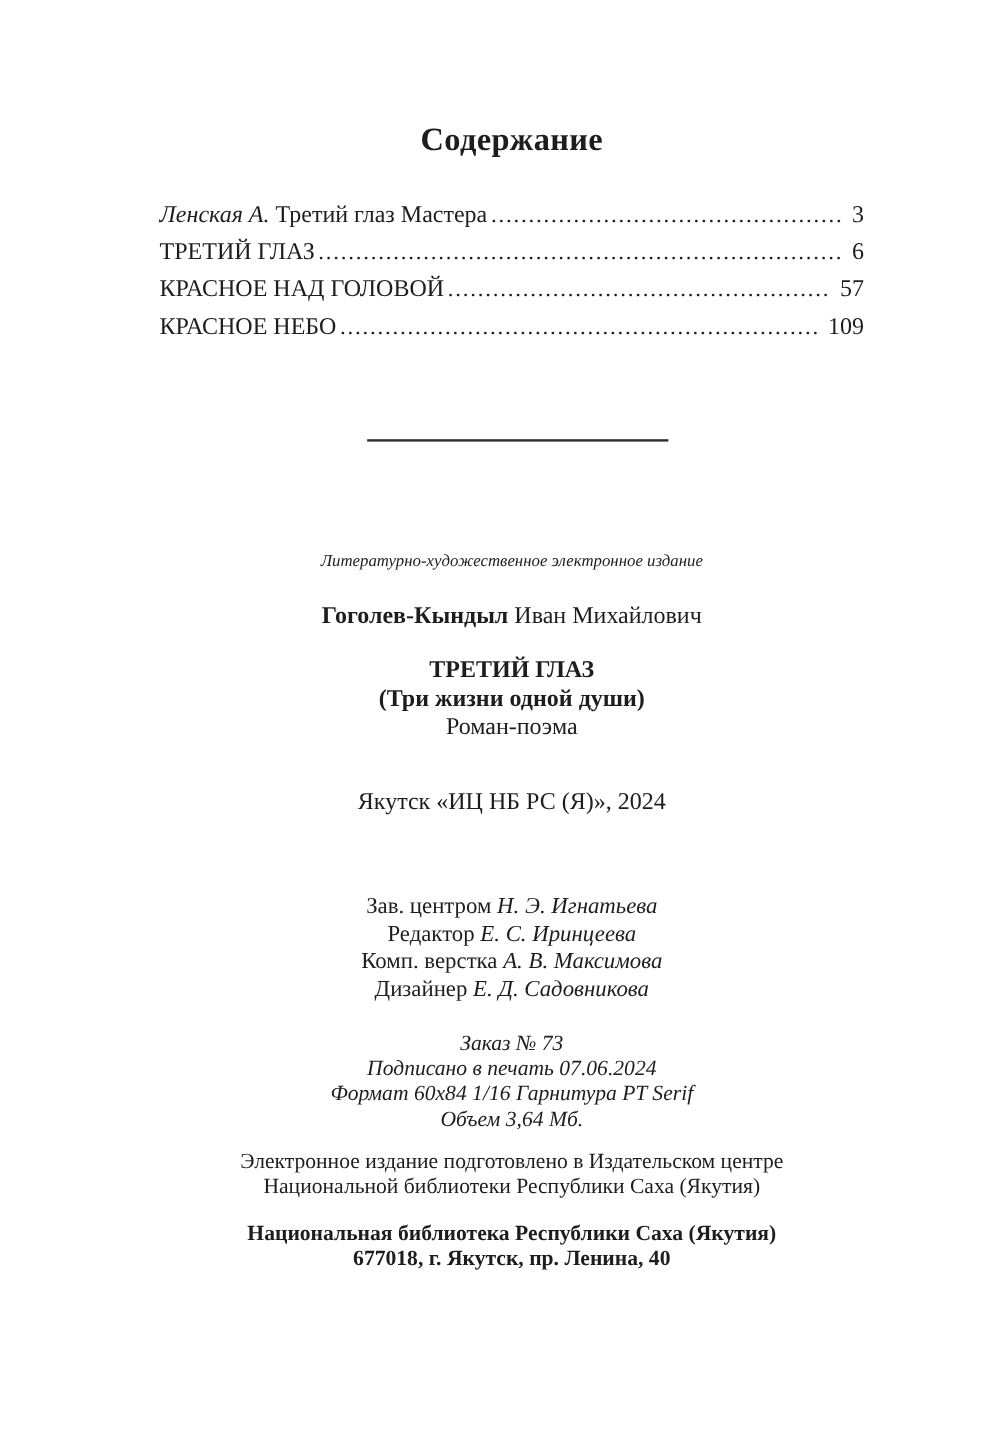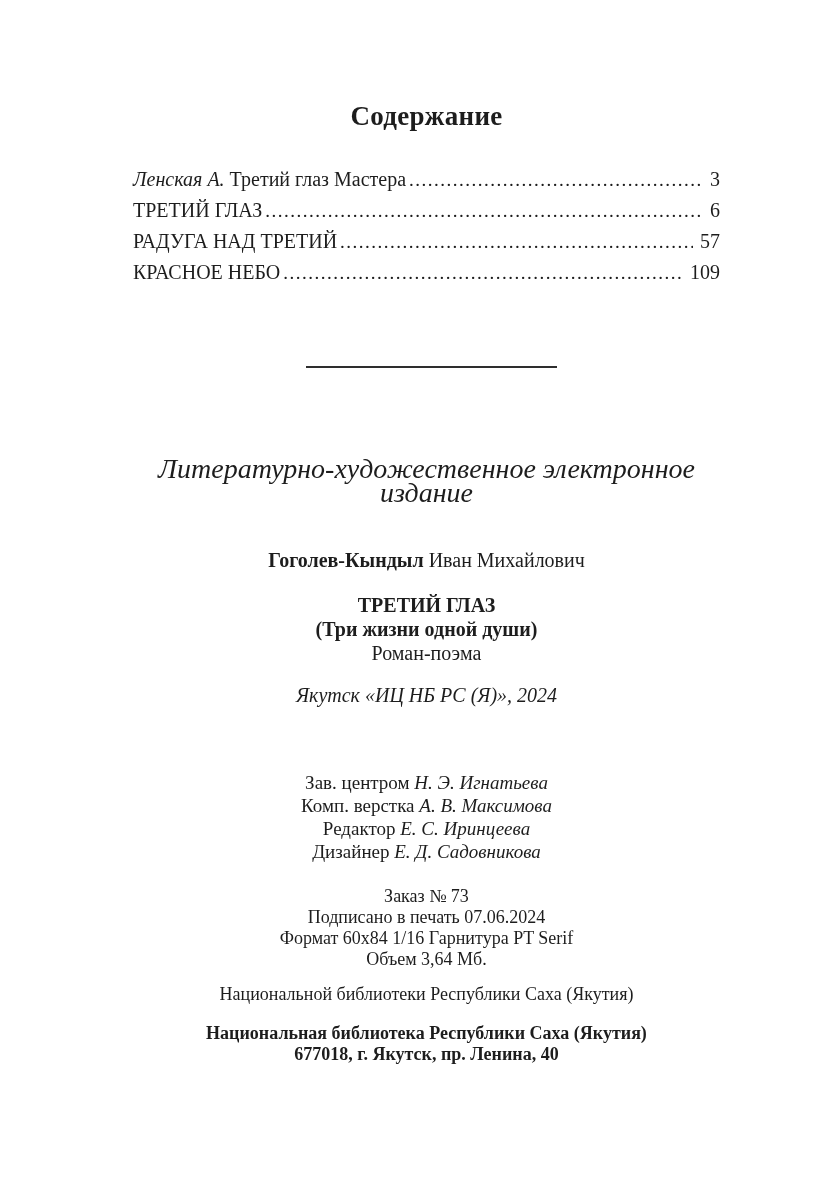--- a/index.html
+++ b/index.html
@@ -63,51 +63,51 @@
     margin-top: 78px;
     margin-left: 173px;
     width: 251px;
     height: 0;
     border-top: 2px solid #2e2e2e;
   }
   
   .edition-note {
     margin-top: 89px;
     font-style: italic;
-    font-size: 28px;
+    font-size: 14px;
     line-height: 24px;
   }
   .author-line {
-    margin-top: 42px;
+    margin-top: 19px;
     font-size: 20px;
     line-height: 26px;
   }
   .author-surname { font-weight: bold; }
   .title-block {
     margin-top: 20px;
     font-size: 20px;
     line-height: 24px;
   }
   .book-title, .book-subtitle { font-weight: bold; }
   .imprint {
-    margin-top: 18px;
+    margin-top: 38px;
     font-size: 20px;
     line-height: 24px;
-    font-style: italic;
   }
   .credits {
     margin-top: 64px;
     font-size: 19px;
     line-height: 23px;
   }
   .credit-name { font-style: italic; }
   .print-info {
     margin-top: 23px;
     font-size: 18px;
     line-height: 21px;
+    font-style: italic;
   }
   .publisher-note {
     margin-top: 14px;
     font-size: 18px;
     line-height: 21px;
   }
   .library-address {
     margin-top: 18px;
     font-size: 18px;
     line-height: 21px;
@@ -127,21 +127,21 @@
         <span class="toc-text"><span class="toc-prefix">Ленская А.</span><span> Третий глаз Мастера</span></span>
         <span class="toc-dots">................................................................................................................................................................</span>
         <span class="toc-page">3</span>
       </div>
       <div class="toc-row">
         <span class="toc-text"><span class="toc-prefix"></span><span>ТРЕТИЙ ГЛАЗ</span></span>
         <span class="toc-dots">................................................................................................................................................................</span>
         <span class="toc-page">6</span>
       </div>
       <div class="toc-row">
-        <span class="toc-text"><span class="toc-prefix"></span><span>РАДУГА НАД ТРЕТИЙ</span></span>
+        <span class="toc-text"><span class="toc-prefix"></span><span>КРАСНОЕ НАД ГОЛОВОЙ</span></span>
         <span class="toc-dots">................................................................................................................................................................</span>
         <span class="toc-page">57</span>
       </div>
       <div class="toc-row">
         <span class="toc-text"><span class="toc-prefix"></span><span>КРАСНОЕ НЕБО</span></span>
         <span class="toc-dots">................................................................................................................................................................</span>
         <span class="toc-page">109</span>
       </div>
     </div>
 
@@ -154,33 +154,34 @@
     <div class="title-block">
       <div class="book-title">ТРЕТИЙ ГЛАЗ</div>
       <div class="book-subtitle">(Три жизни одной души)</div>
       <div class="book-genre">Роман-поэма</div>
     </div>
 
     <div class="imprint">Якутск «ИЦ НБ РС (Я)», 2024</div>
 
     <div class="credits">
       <div><span>Зав. центром</span><span class="credit-name"> Н. Э. Игнатьева</span></div>
+      <div><span>Редактор</span><span class="credit-name"> Е. С. Иринцеева</span></div>
       <div><span>Комп. верстка</span><span class="credit-name"> А. В. Максимова</span></div>
-      <div><span>Редактор</span><span class="credit-name"> Е. С. Иринцеева</span></div>
       <div><span>Дизайнер</span><span class="credit-name"> Е. Д. Садовникова</span></div>
     </div>
 
     <div class="print-info">
       <div>Заказ № 73</div>
       <div>Подписано в печать 07.06.2024</div>
       <div>Формат 60x84 1/16 Гарнитура PT Serif</div>
       <div>Объем 3,64 Мб.</div>
     </div>
 
     <div class="publisher-note">
+      <div>Электронное издание подготовлено в Издательском центре</div>
       <div>Национальной библиотеки Республики Саха (Якутия)</div>
     </div>
 
     <div class="library-address">
       <div>Национальная библиотека Республики Саха (Якутия)</div>
       <div>677018, г. Якутск, пр. Ленина, 40</div>
     </div>
 
   </div>
 </div>

